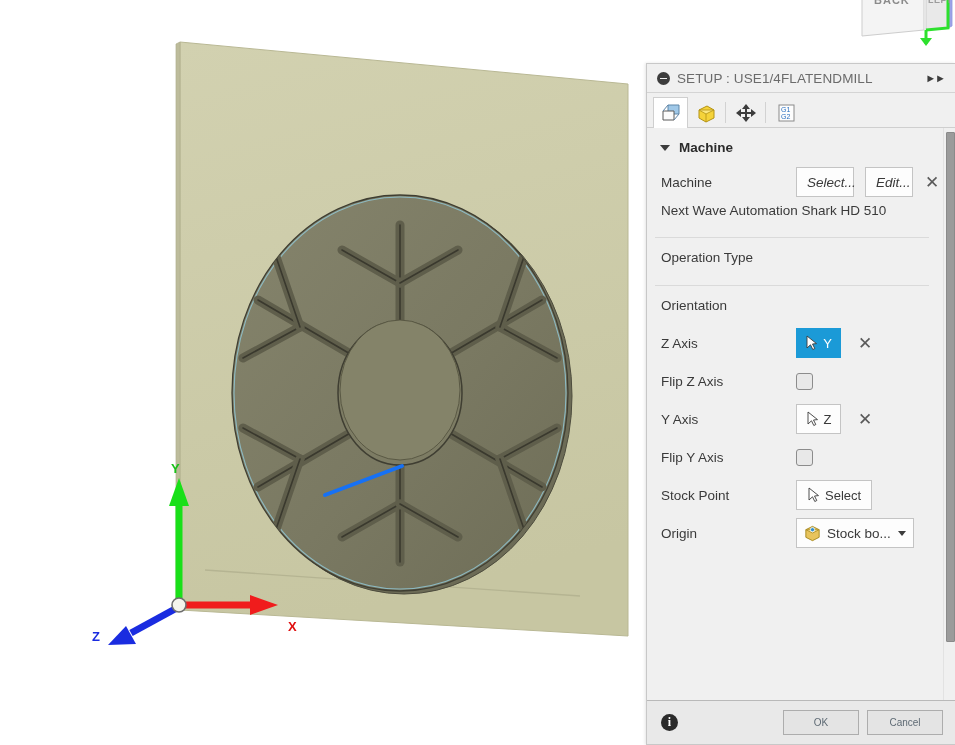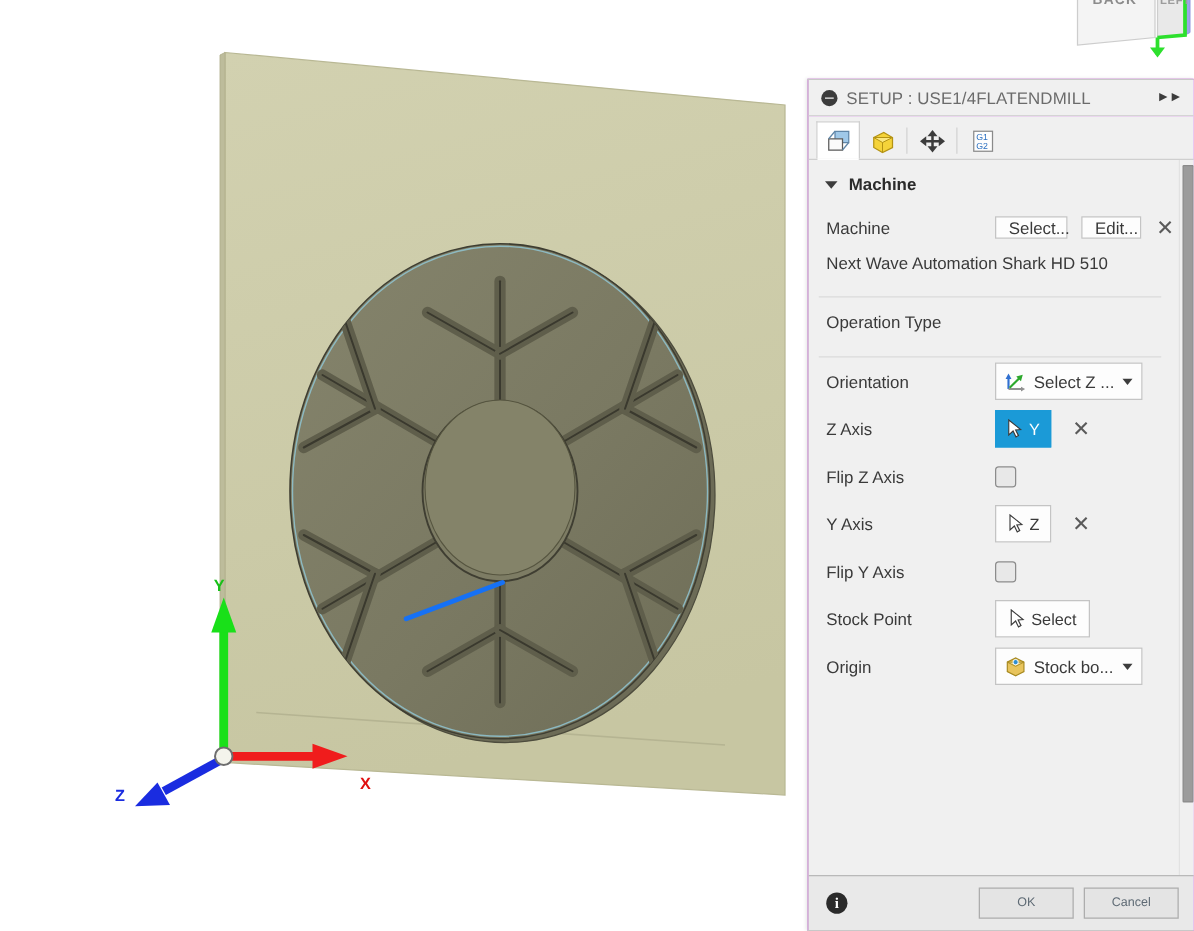--- a/index.html
+++ b/index.html
@@ -26,21 +26,21 @@
     position: absolute;
     left: 852px; top: -22px;
     width: 104px; height: 76px;
   }
 
   
   #setup-panel {
     position: absolute;
     left: 646px; top: 63px;
     width: 309px; height: 682px;
-    background: #d946ef;
+    background: #0f172a;
     border: 1px solid #c8c8c8;
     border-right: none;
     display: flex;
     flex-direction: column;
     box-shadow: -1px 0 3px rgba(0,0,0,0.10);
   }
 
   .panel-title {
     height: 29px;
     background: #f0f0f0;
@@ -164,23 +164,24 @@
     padding: 2px 0 10px 14px;
   }
 
   
   .btn {
     background: #fdfdfd;
     border: 1px solid #c4c4c4;
     font-family: "Liberation Sans", sans-serif;
     font-size: 13.5px;
     color: #3a3a3a;
-    height: 18px;
+    height: 30px;
     padding: 0 10px;
     cursor: pointer;
+    font-style: italic;
   }
   .btn-select { width: 58px; }
   .btn-edit { width: 48px; margin-left: 11px; }
   .x-btn {
     width: 24px; height: 24px; margin-left: 12px;
     display: flex; align-items: center; justify-content: center;
     color: #5a5a5a; font-size: 17px; line-height: 1;
     cursor: pointer;
   }
 
@@ -437,32 +438,20 @@
       <div class="divider"></div>
 
       <div class="row">
         <span class="row-label">Operation Type</span>
       </div>
       <div class="divider"></div>
 
 
       <div class="row">
         <span class="row-label">Orientation</span>
-        <div class="combo">
-          <svg class="ico" viewBox="0 0 20 20">
-            <line x1="4" y1="16" x2="4" y2="6" stroke="#2f6fd0" stroke-width="1.8"></line>
-            <polygon points="4,3 1.5,7.5 6.5,7.5" fill="#2f6fd0"></polygon>
-            <line x1="4" y1="16" x2="16" y2="16" stroke="#909090" stroke-width="1.5"></line>
-            <polygon points="18,16 14.5,14 14.5,18" fill="#909090"></polygon>
-            <line x1="5" y1="15" x2="14" y2="6" stroke="#2ca82c" stroke-width="1.8"></line>
-            <polygon points="16,4 10.5,5.5 14.5,9.5" fill="#2ca82c"></polygon>
-          </svg>
-          <span class="ctext">Select Z ...</span>
-          <span class="caret"></span>
-        </div>
       </div>
 
       <div class="row">
         <span class="row-label">Z Axis</span>
         <div class="sel-btn active">
           <svg width="14" height="16" viewBox="0 0 14 16">
             <polygon points="2,1 2,13 5.5,9.8 7.8,14.5 9.8,13.5 7.5,9 11.5,8.6" fill="#ffffff" stroke="#3a3a3a" stroke-width="0.9"></polygon>
           </svg>
           <span class="sb-text">Y</span>
         </div>

